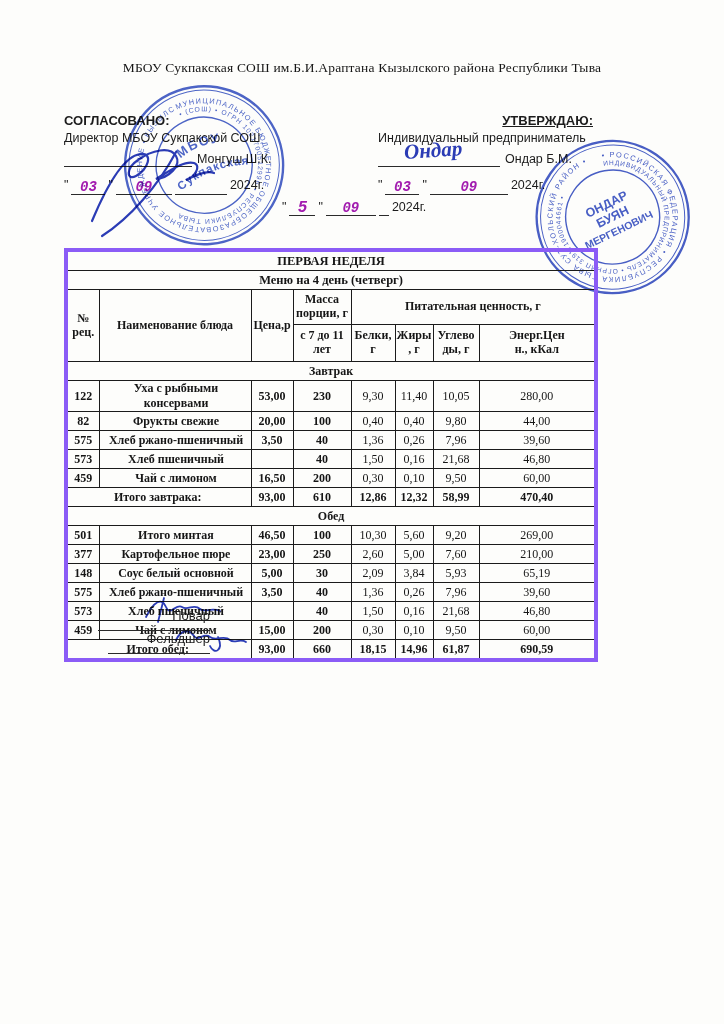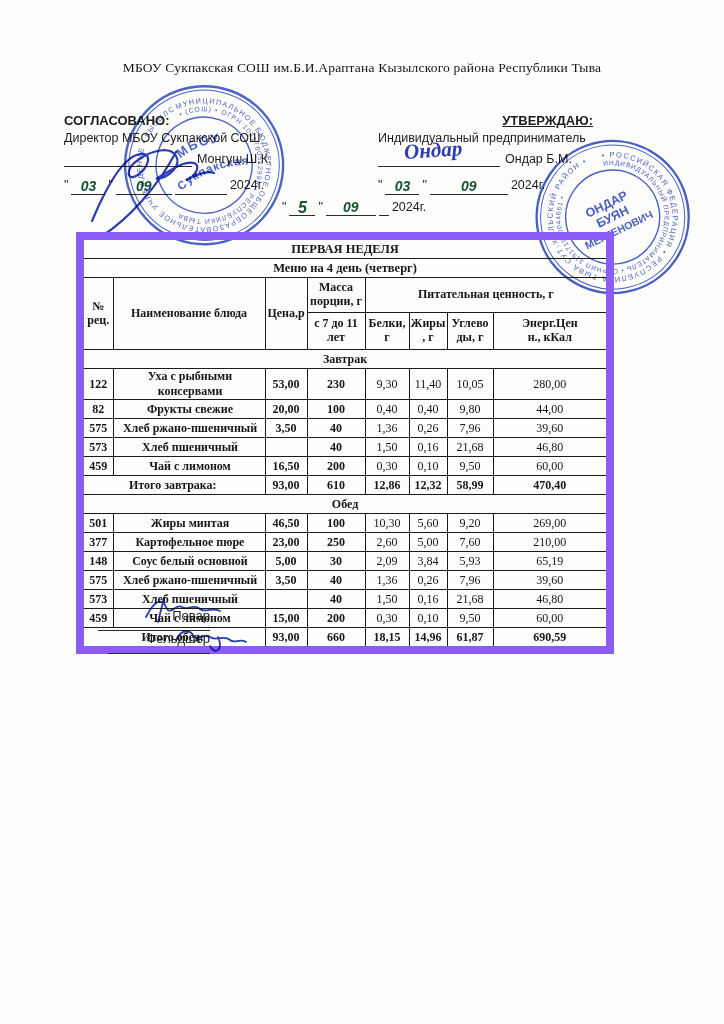--- a/index.html
+++ b/index.html
@@ -8,30 +8,30 @@
   .doc-title{position:absolute;top:60px;left:0;width:724px;text-align:center;
              font-size:13.5px;letter-spacing:.2px;}
   
   .approval{position:absolute;font-family:"Liberation Sans",sans-serif;font-size:12.5px;
             line-height:1.4;color:#1c1c1c;}
   .approval .head{font-weight:bold;font-size:13px;}
   .sigrow{display:flex;gap:5px;height:21px;margin-top:3px;}
   .uline{display:inline-block;border-bottom:1.4px solid #2a2a2a;height:15px;
          text-align:center;vertical-align:bottom;}
   .daterow{margin-top:4px;display:flex;align-items:flex-end;gap:3px;height:19px;}
-  .hand{color:#14532d;font-family:Liberation Sans, sans-serif;font-style:italic;
+  .hand{color:#a21caf;font-family:Liberation Mono, monospace;font-style:italic;
         font-weight:bold;font-size:14px;line-height:1;}
   .hand-big{font-size:16px;}
   .ondar-script{position:absolute;left:26px;top:24px;font-size:21px;color:#2b3cb8;
         font-family:"Liberation Serif",serif;font-style:italic;font-weight:bold;
         transform:rotate(-4deg);mix-blend-mode:multiply;}
   .r-align{text-align:right;text-decoration:underline;}
   
-  .menu-table{position:absolute;left:64px;top:232px;width:530px;border-collapse:collapse;
-              table-layout:fixed;border:8px solid #8b5cf6;font-size:12px;margin-left:12px;}
+  .menu-table{position:absolute;left:64px;top:248px;width:530px;border-collapse:collapse;
+              table-layout:fixed;border:4px solid #8b5cf6;font-size:12px;}
   .menu-table td,.menu-table th{border:1px solid #1b1b1b;padding:0 2px;overflow:hidden;}
   .menu-table th{font-weight:bold;white-space:pre-line;line-height:1.15;padding:2px 1px;}
   .bandtitle{font-weight:bold;text-align:center;height:18px;font-size:12.5px;}
   .menu-table tbody td{height:18px;}
   .num{text-align:center;font-weight:bold;}
   .name{text-align:center;font-weight:bold;padding-left:4px !important;}
   .nut{text-align:center;font-weight:normal;}
   .section td{font-weight:bold;text-align:center;height:17px;}
   .totalrow td{font-weight:bold;text-align:center;}
   .tlabel{text-align:right;padding-right:5px !important;}
@@ -251,21 +251,21 @@
           <td class="num">12,86</td>
           <td class="num">12,32</td>
           <td class="num">58,99</td>
           <td class="num">470,40</td>
         </tr>
         <tr class="section">
           <td colspan="8">Обед</td>
         </tr>
         <tr>
           <td class="num">501</td>
-          <td class="name">Жиры минтая</td>
+          <td class="name">Итого минтая</td>
           <td class="num">46,50</td>
           <td class="num">100</td>
           <td class="nut">10,30</td>
           <td class="nut">5,60</td>
           <td class="nut">9,20</td>
           <td class="nut">269,00</td>
         </tr>
         <tr>
           <td class="num">377</td>
           <td class="name">Картофельное пюре</td>

